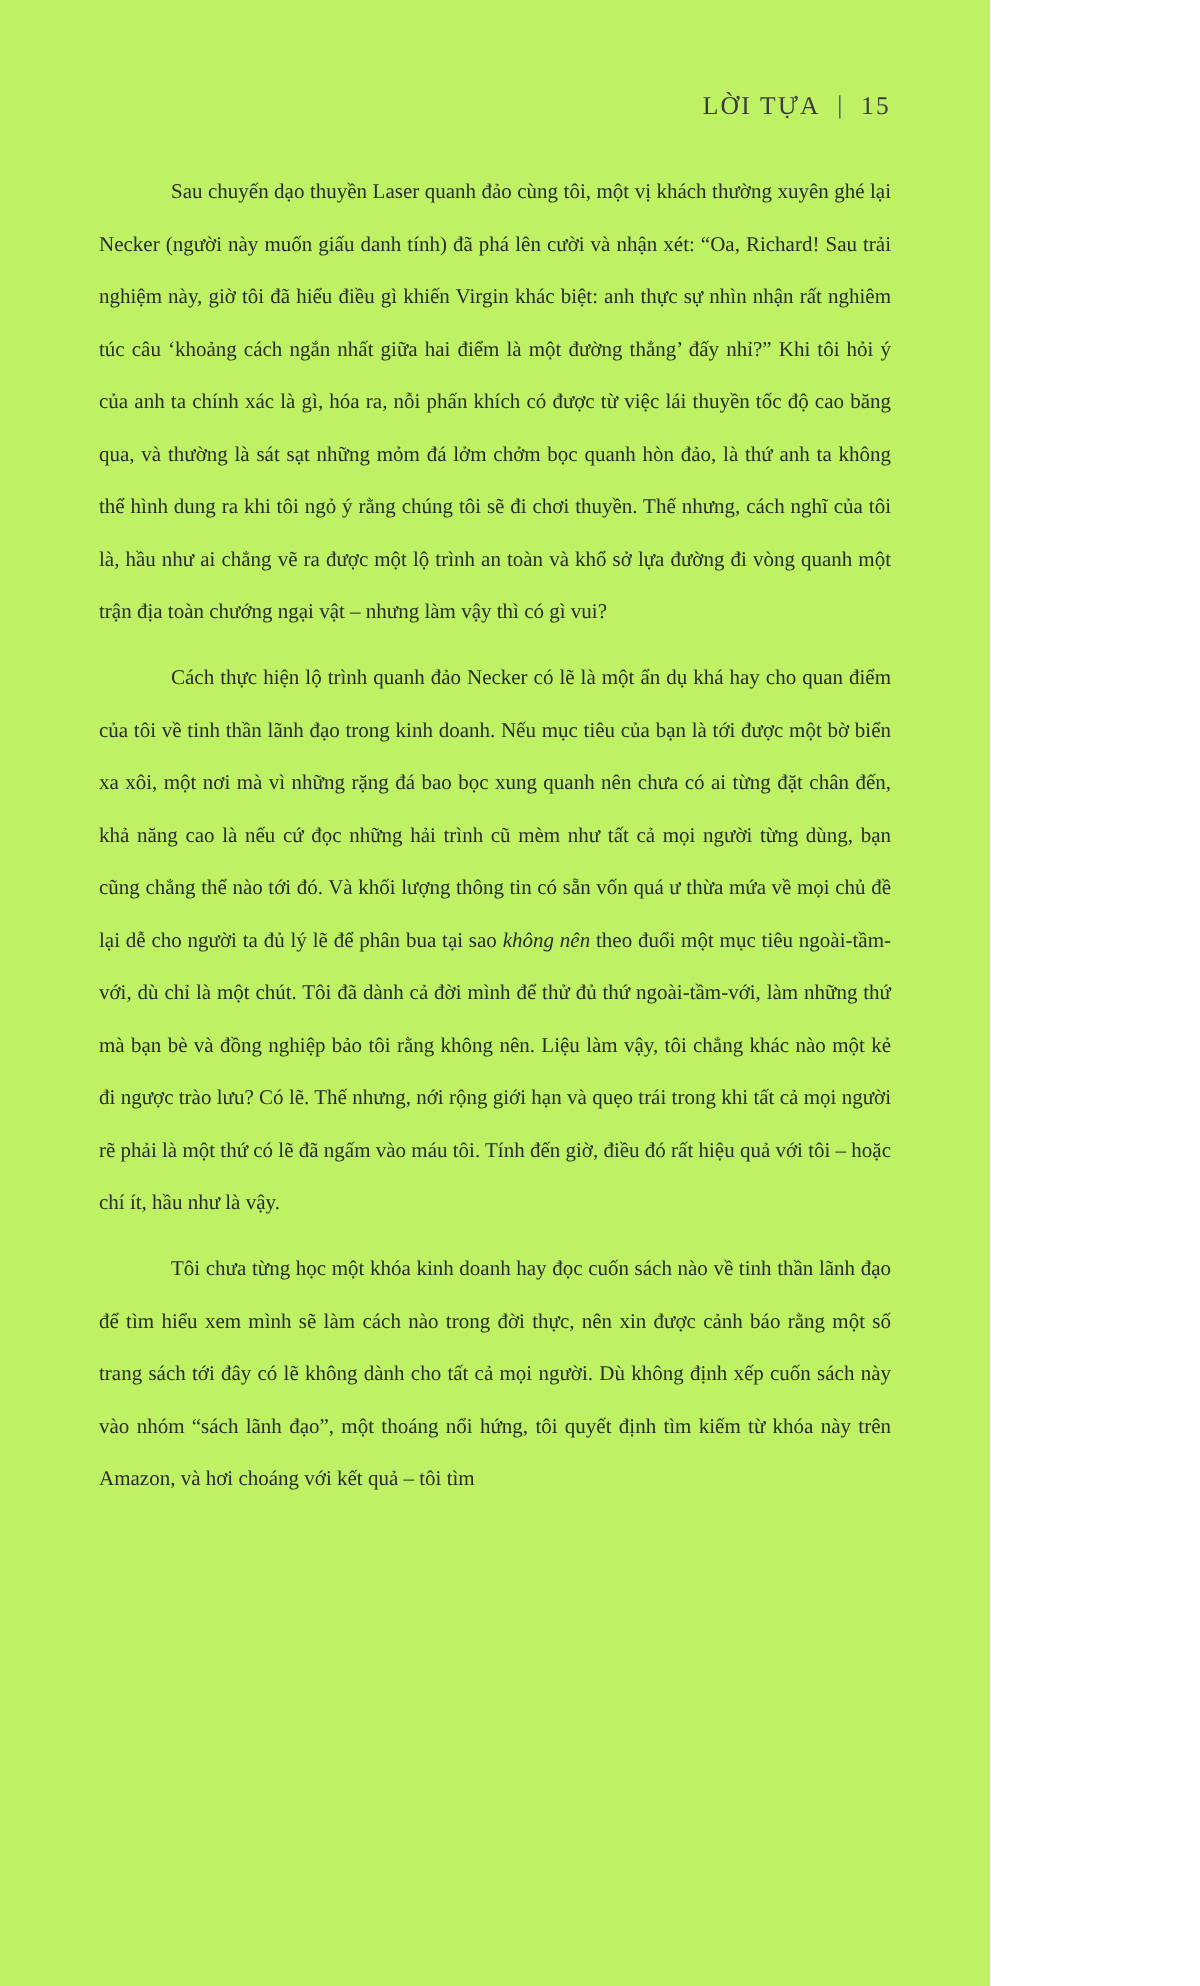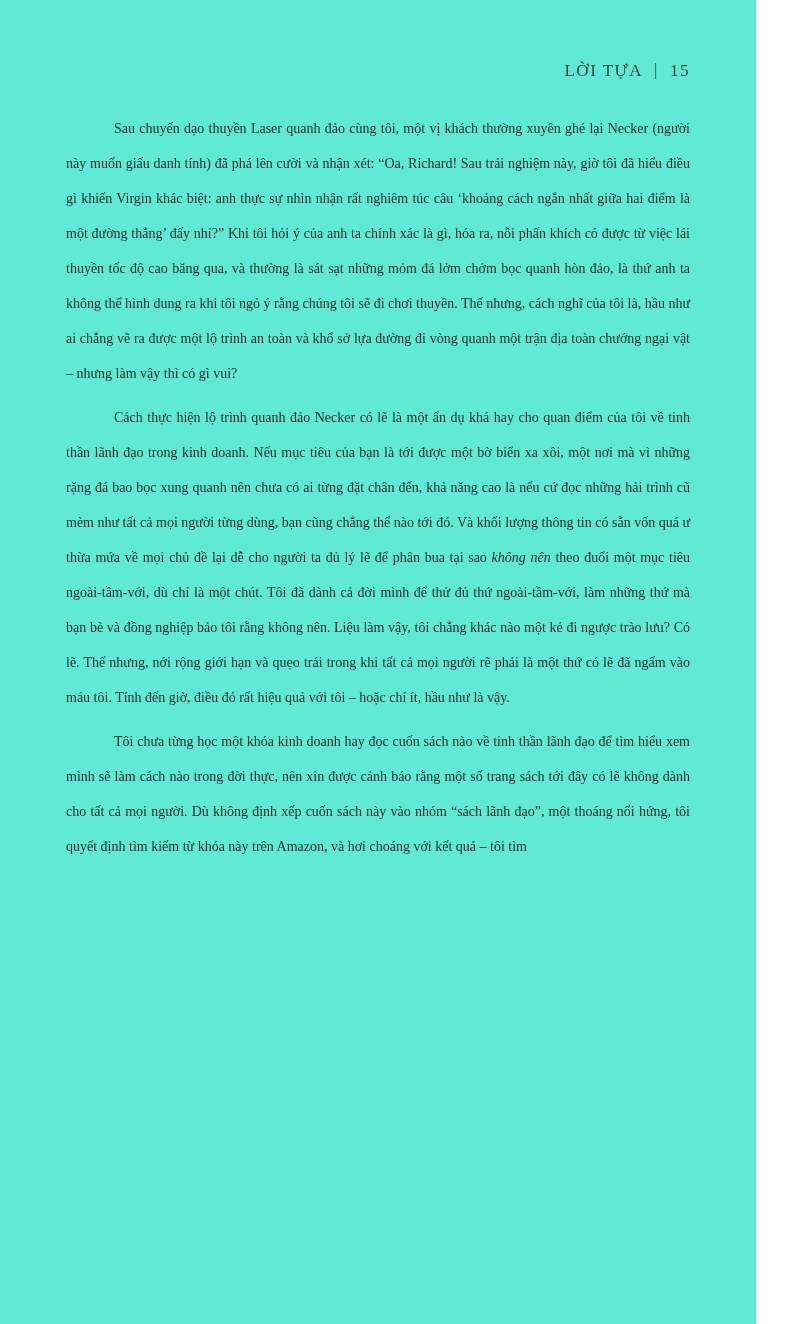--- a/index.html
+++ b/index.html
@@ -2,23 +2,23 @@
 <html><head>
 <meta charset="utf-8">
 <style>
   html, body {
     margin: 0;
     padding: 0;
     background: #ffffff;
   }
   .page {
     position: relative;
-    width: 756px;
+    width: 660px;
     height: 1324px;
-    background: #5eead4;
+    background: #bef264;
     box-sizing: border-box;
     padding: 62px 66px 0 66px;
     font-family: "Liberation Serif", "DejaVu Serif", serif;
     color: #2b2b2b;
     overflow: hidden;
   }
   .page-header {
     text-align: right;
     font-size: 17px;
     letter-spacing: 1.5px;

